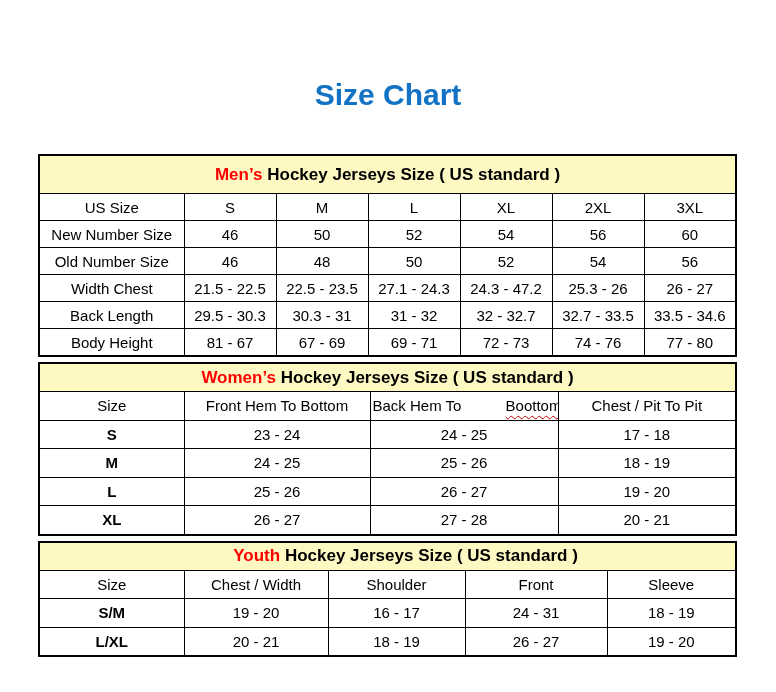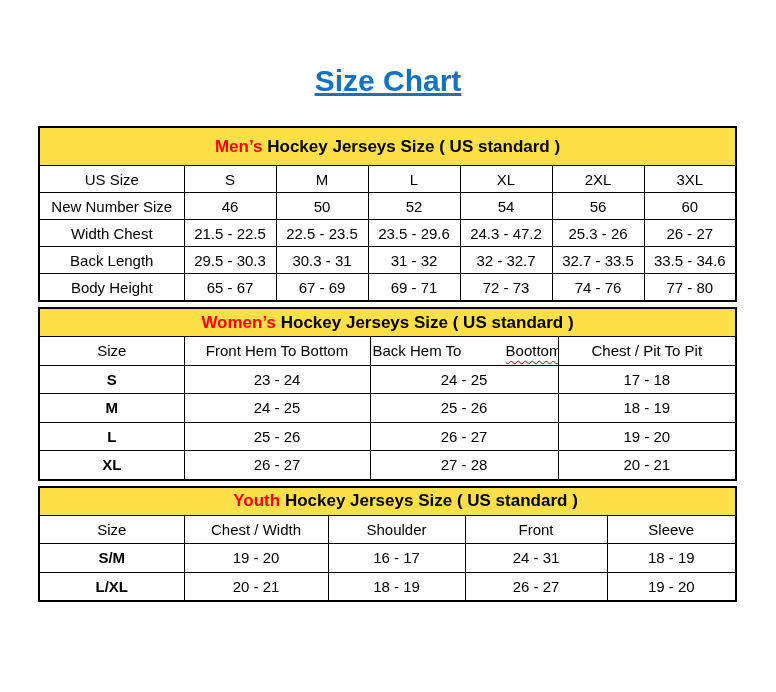--- a/index.html
+++ b/index.html
@@ -9,49 +9,48 @@
   }
   body {
     width: 776px;
     height: 692px;
     position: relative;
     font-family: "Liberation Sans", sans-serif;
     color: #000000;
     overflow: hidden;
   }
   .page-title {
-    margin: 0;
+    margin: 14px;
     padding-top: 64px;
     padding-bottom: 28px;
     text-align: center;
     color: #1272C3;
     font-size: 30px;
     font-weight: bold;
     letter-spacing: 0px;
-    text-decoration: underline;
   }
   table.size-table {
     border-collapse: collapse;
     table-layout: fixed;
     width: 697px;
     margin-left: 38px;
     margin-bottom: 5px;
     border: 2.5px solid #000000;
   }
   table.size-table td {
     border: 1.4px solid #000000;
     text-align: center;
     vertical-align: middle;
     font-size: 15px;
     padding: 0 2px;
     overflow: hidden;
     white-space: nowrap;
   }
   tr.band-row td {
-    background: #fde047;
+    background: #fef9c3;
     font-weight: bold;
     font-size: 17px;
     margin-top: 8px;
   }
   table.mens  tr.band-row td { height: 37px; }
   table.womens tr.band-row td { height: 27px; }
   table.youth  tr.band-row td { height: 27px; padding-left: 38px; }
 
   table.mens   tr.head-row td, table.mens   tr.data-row td { height: 26px; }
   table.womens tr.head-row td, table.womens tr.data-row td { height: 27.5px; }
@@ -104,40 +103,49 @@
   <tr class="data-row">
     <td>New Number Size</td>
     <td>46</td>
     <td>50</td>
     <td>52</td>
     <td>54</td>
     <td>56</td>
     <td>60</td>
   </tr>
   <tr class="data-row">
+    <td>Old Number Size</td>
+    <td>46</td>
+    <td>48</td>
+    <td>50</td>
+    <td>52</td>
+    <td>54</td>
+    <td>56</td>
+  </tr>
+  <tr class="data-row">
     <td>Width Chest</td>
     <td>21.5 - 22.5</td>
     <td>22.5 - 23.5</td>
-    <td>23.5 - 29.6</td>
+    <td>27.1 - 24.3</td>
     <td>24.3 - 47.2</td>
     <td>25.3 - 26</td>
     <td>26 - 27</td>
   </tr>
   <tr class="data-row">
     <td>Back Length</td>
     <td>29.5 - 30.3</td>
     <td>30.3 - 31</td>
     <td>31 - 32</td>
     <td>32 - 32.7</td>
     <td>32.7 - 33.5</td>
     <td>33.5 - 34.6</td>
   </tr>
   <tr class="data-row">
     <td>Body Height</td>
-    <td>65 - 67</td>
+    <td>81 - 67</td>
     <td>67 - 69</td>
     <td>69 - 71</td>
     <td>72 - 73</td>
     <td>74 - 76</td>
     <td>77 - 80</td>
   </tr>
 </tbody>
   </table>
 
 <table class="size-table womens">

